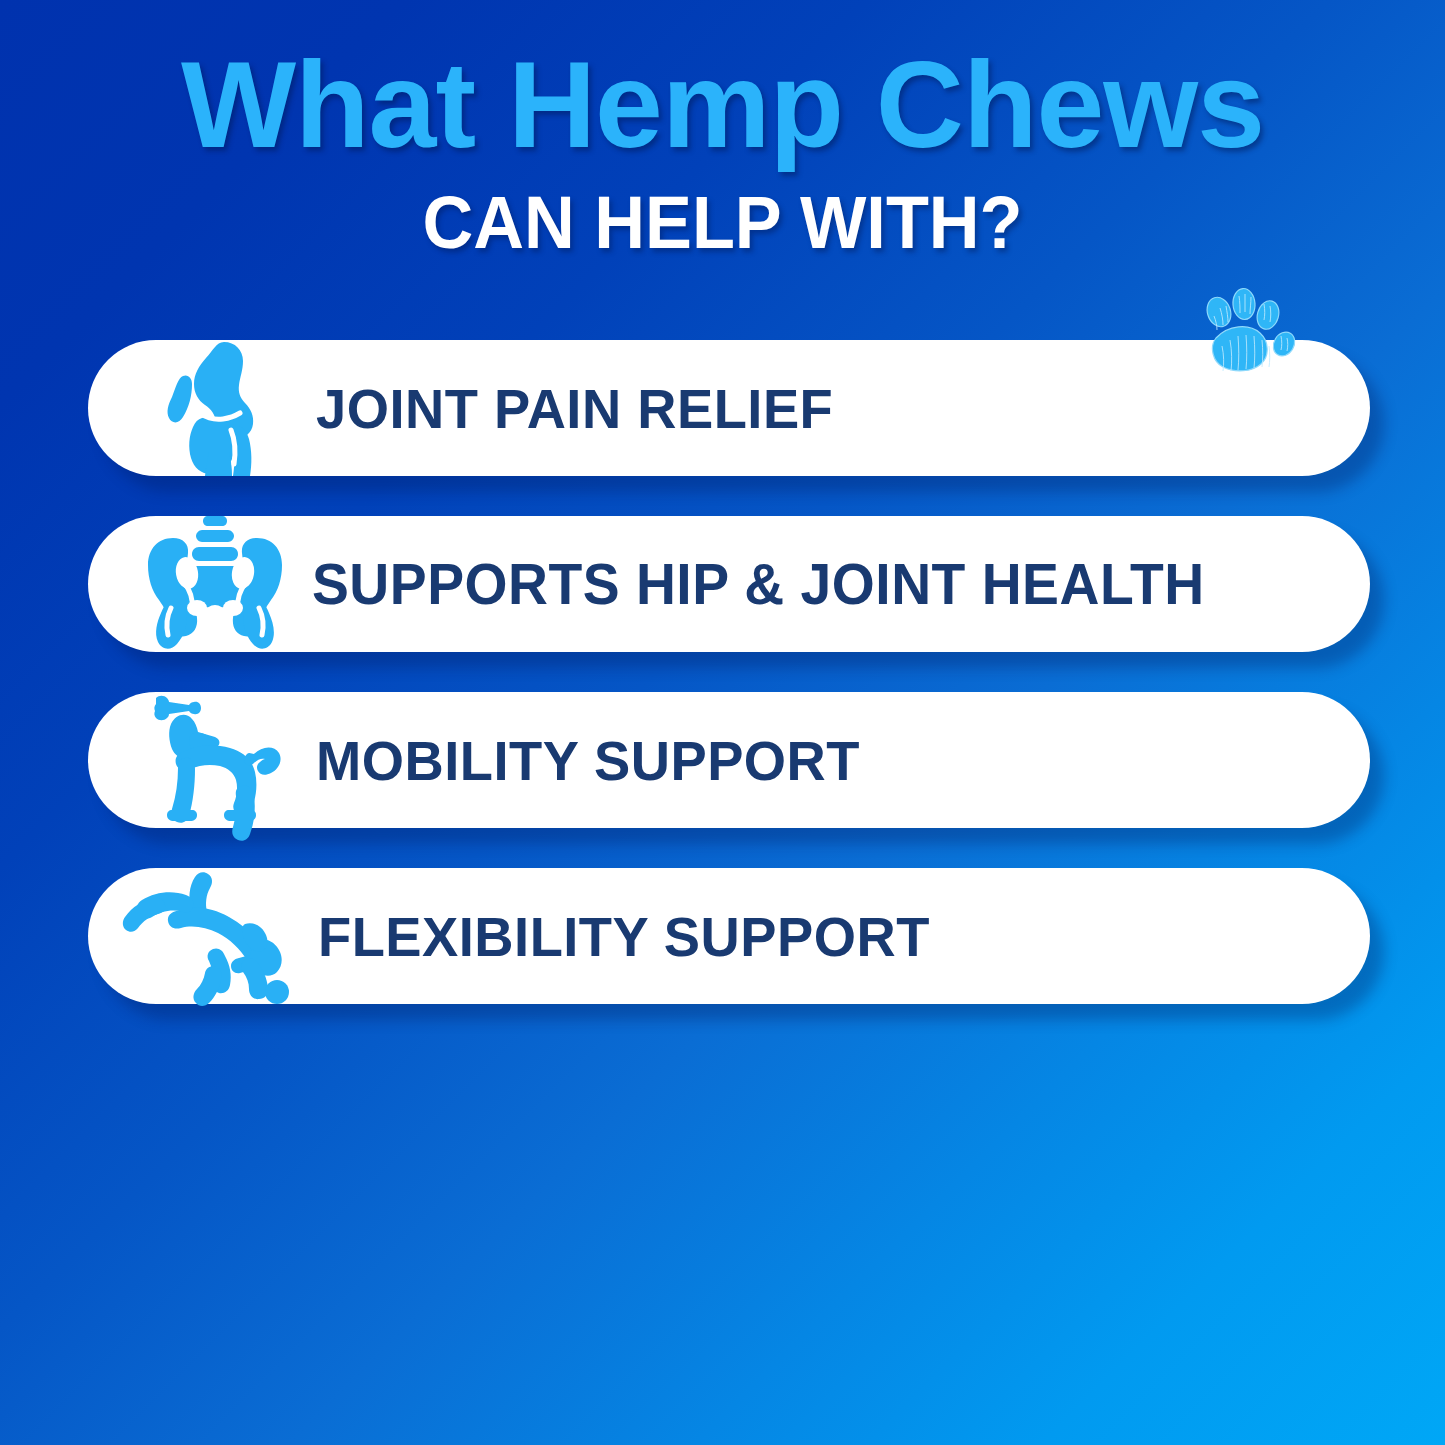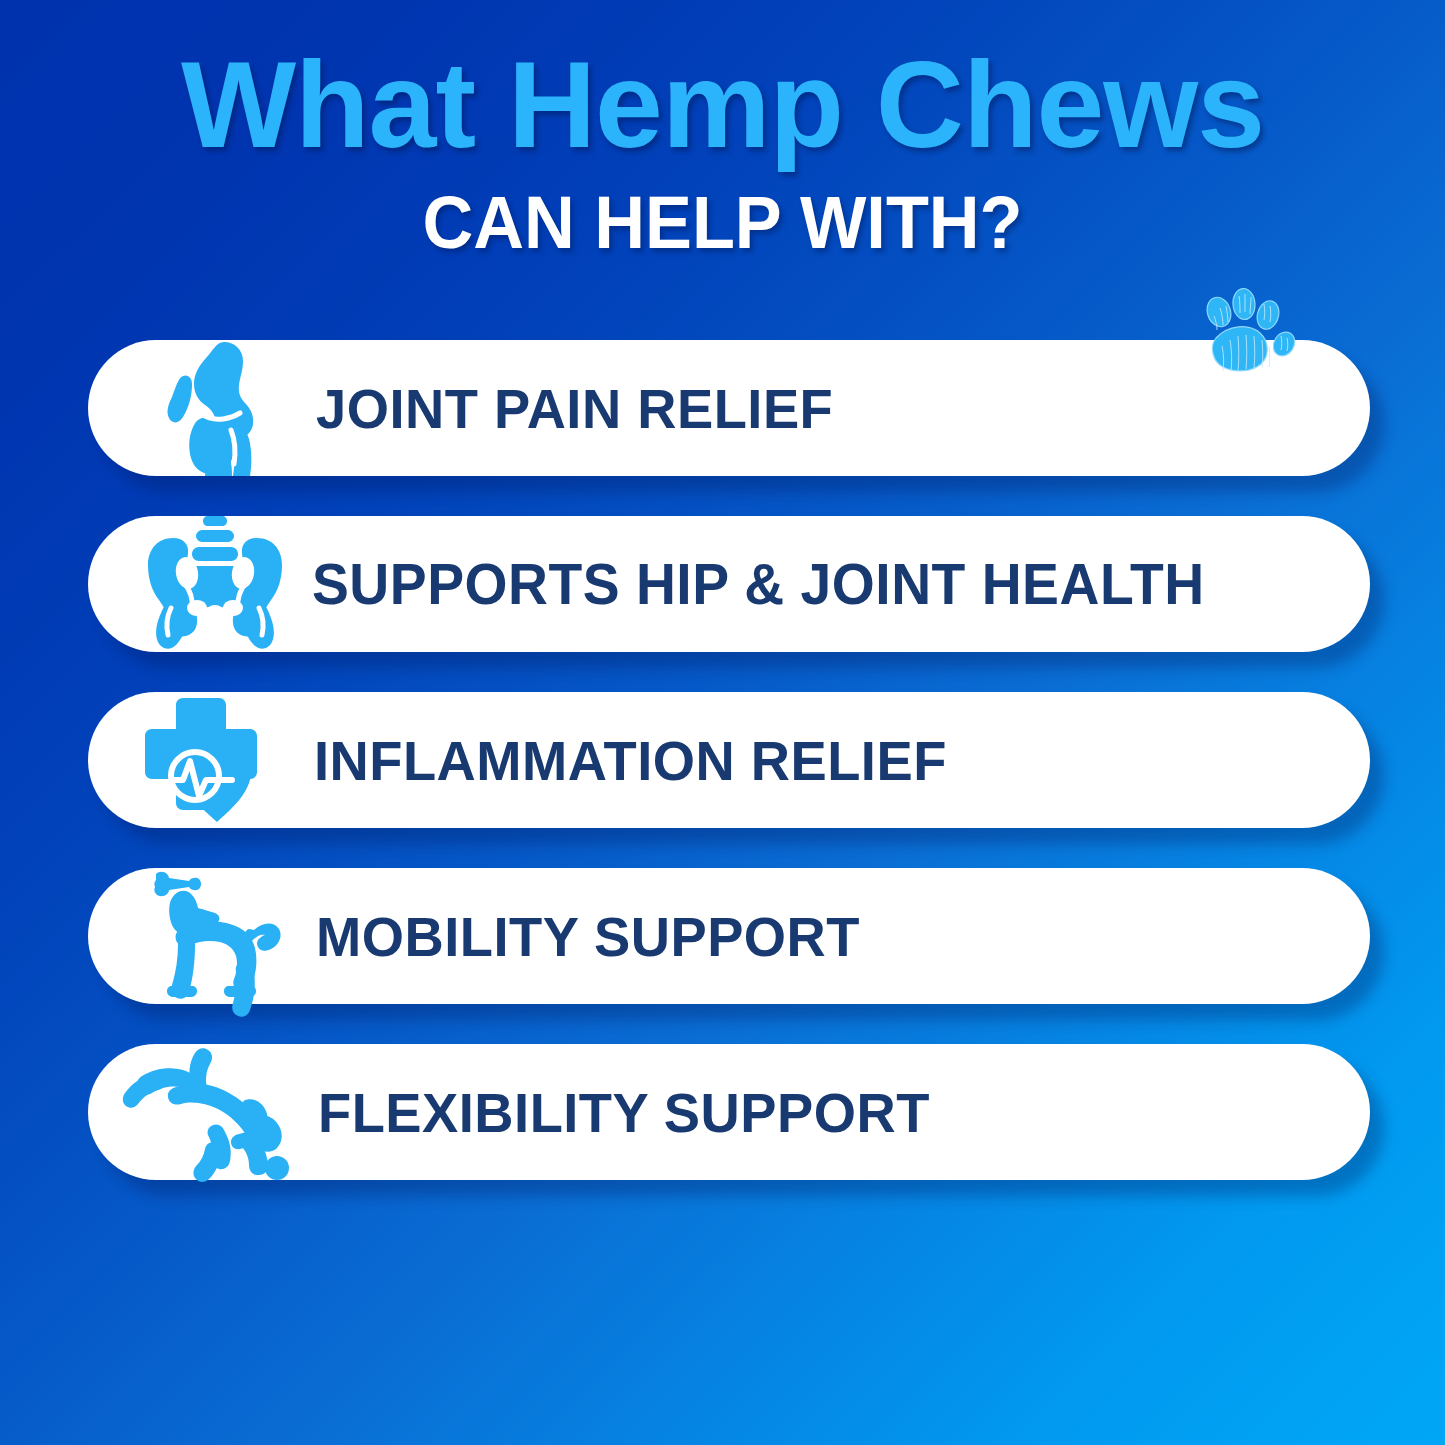--- a/index.html
+++ b/index.html
@@ -201,34 +201,20 @@
             <path d="M110 62c-6 6-11 14-12 23"></path>
             <path d="M31 92c-4 8-5 18-3 27"></path>
             <path d="M119 92c4 8 5 18 3 27"></path>
           </g>
         </svg>
       </span>
       <span class="pill-label">SUPPORTS HIP &amp; JOINT HEALTH</span>
     </div>
 
 
-    <div class="pill row-4">
-      <span class="pill-icon">
-        <svg viewBox="0 0 160 136" width="160" height="136" aria-hidden="true">
-          <path class="ico-a" d="M48 6h36c4 0 7 3 7 7v24h24c4 0 7 3 7 7v36c0 4-3 7-7 7H91v24c0 4-3 7-7 7H48c-4 0-7-3-7-7V87H17c-4 0-7-3-7-7V44c0-4 3-7 7-7h24V13c0-4 3-7 7-7z"></path>
-          <path class="ico-a" d="M95 58c12 0 21 9 21 22 0 19-18 36-34 50-16-14-34-31-34-50 0-13 9-22 21-22 6 0 11 3 13 7 2-4 7-7 13-7z"></path>
-          <circle class="ico-a" cx="60" cy="84" r="24"></circle>
-          <g class="ico-s" stroke-width="6" stroke-linejoin="round" stroke-linecap="round">
-            <circle cx="60" cy="84" r="24" fill="none"></circle>
-            <path d="M38 88h10l7-19 9 35 7-16h26"></path>
-          </g>
-        </svg>
-      </span>
-      <span class="pill-label">INFLAMMATION RELIEF</span>
-    </div>
 
     <div class="pill row-5">
       <span class="pill-icon">
         <svg viewBox="0 0 170 136" width="170" height="136" aria-hidden="true">
           <g class="ico-a">
 
             <path d="M26 6c3-3 8-3 11 0 1 1 2 3 2 4l20 3c1-2 3-3 5-3 4-1 7 2 7 6 0 4-3 7-7 6-2 0-4-1-5-3l-20 3c0 2-1 3-2 4-3 3-8 3-11 0-2-2-2-5-1-7-1-2-1-5 1-7z"></path>
 
             <path d="M41 32c5-10 15-12 21-5 3 3 5 8 6 13l17 5c5 2 6 7 2 10-3 3-8 3-12 2l-7-2c-1 5-4 9-9 11-7 2-14-2-17-9-3-8-4-18-1-25z"></path>
 

